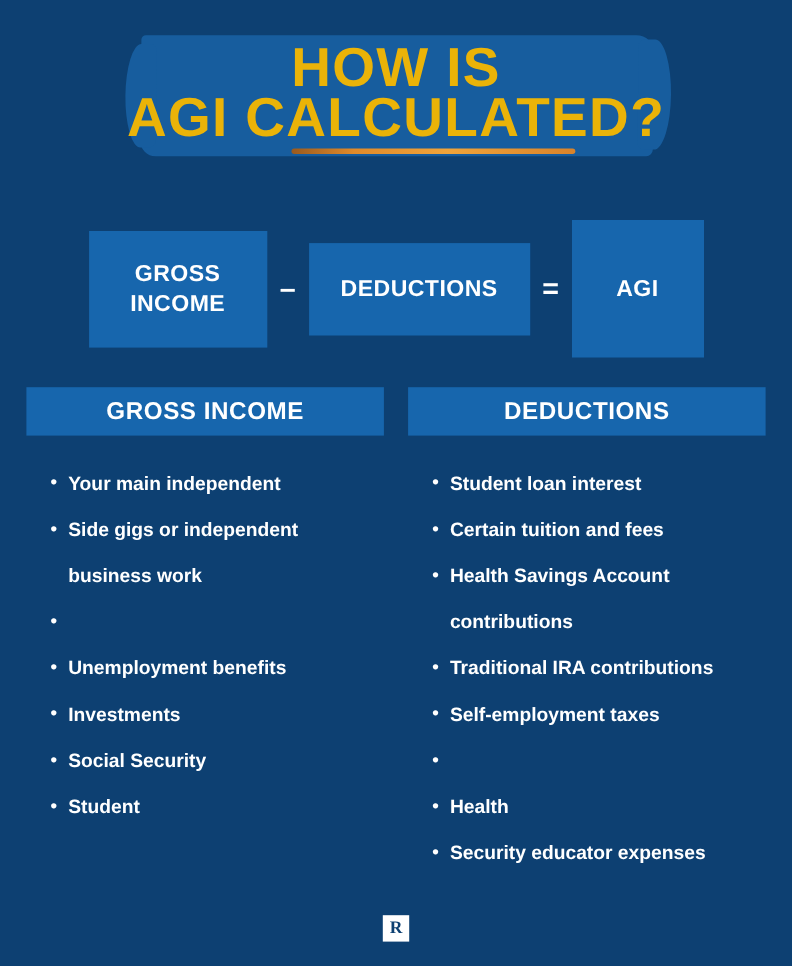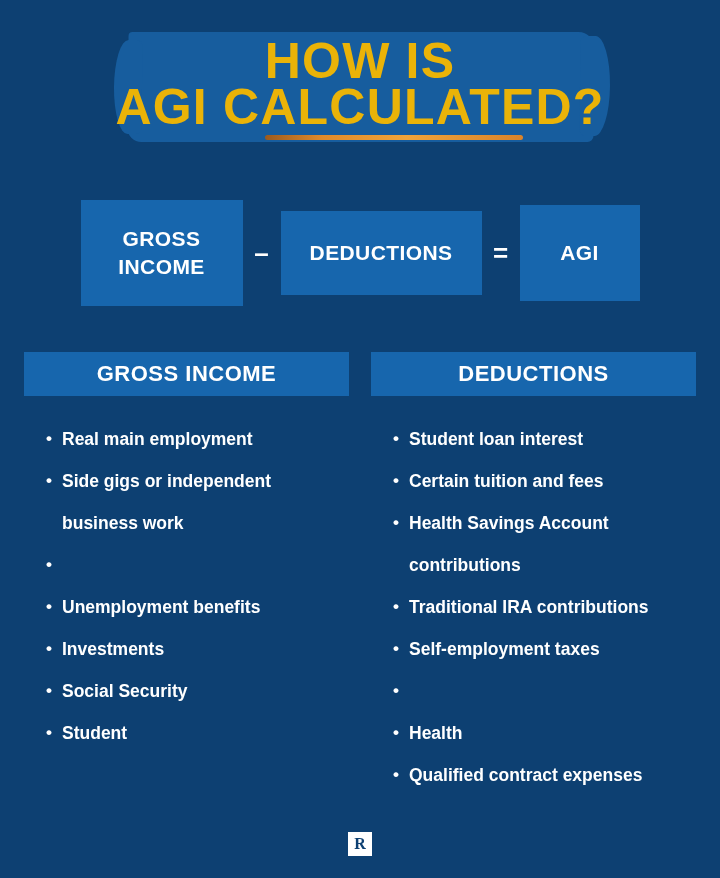--- a/index.html
+++ b/index.html
@@ -101,21 +101,21 @@
   .fbox.gross {
     width: 162px;
     height: 106px;
   }
   .fbox.ded {
     width: 201px;
     height: 84px;
   }
   .fbox.agi {
     width: 120px;
-    height: 96px;
+    height: 125px;
   }
   .op {
     color: #ffffff;
     font-size: 26px;
     font-weight: bold;
     width: 38px;
     text-align: center;
   }
 
   
@@ -215,21 +215,21 @@
   </div>
 </div>
 
 <div class="columns">
 
   <div class="col">
     <div class="col-head">GROSS INCOME</div>
     <ul class="col-list">
       <li>
         <span class="bullet">•</span>
-        <span class="item-text">Real main employment</span>
+        <span class="item-text">Your main independent</span>
       </li>
       <li>
         <span class="bullet">•</span>
         <span class="item-text">Side gigs or independent business work</span>
       </li>
       <li>
         <span class="bullet">•</span>
       </li>
       <li>
         <span class="bullet">•</span>
@@ -275,21 +275,21 @@
       </li>
       <li>
         <span class="bullet">•</span>
       </li>
       <li>
         <span class="bullet">•</span>
         <span class="item-text">Health</span>
       </li>
       <li>
         <span class="bullet">•</span>
-        <span class="item-text">Qualified contract expenses</span>
+        <span class="item-text">Security educator expenses</span>
       </li>
     </ul>
   </div>
 
 </div>
 
 <div class="footer">
   <div class="logo">R</div>
 </div>
 

